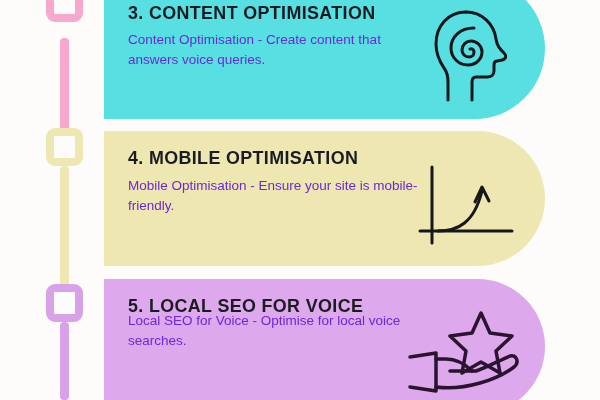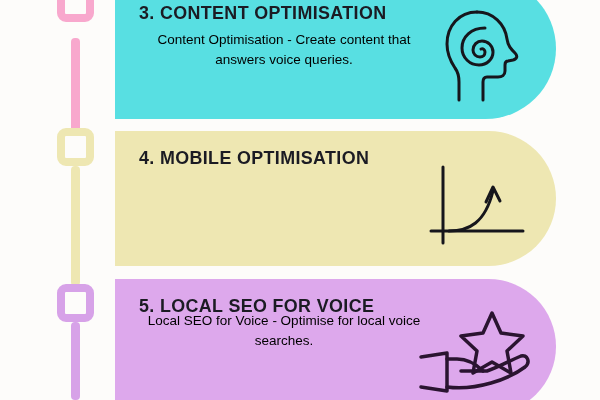--- a/index.html
+++ b/index.html
@@ -14,21 +14,20 @@
     font-family: "Liberation Sans", sans-serif;
     position: relative;
   }
 
   #infographic {
     position: absolute;
     inset: 0;
     width: 480px;
     height: 400px;
     background: #fdfcfa;
-    margin-left: 11px;
   }
 
   
   .timeline {
     position: absolute;
     left: 0;
     top: 0;
     width: 104px;
     height: 400px;
   }
@@ -88,23 +87,22 @@
     transform-origin: left center;
   }
 
   .card-body {
     position: absolute;
     left: 24px;
     margin: 0;
     font-family: "Liberation Sans", sans-serif;
     font-size: 13.5px;
     line-height: 20px;
-    color: #000000;
+    color: #6d28d9;
     max-width: 290px;
-    text-align: center;
   }
 
   .card-icon {
     position: absolute;
     pointer-events: none;
   }
 
   .card-icon svg {
     display: block;
     overflow: visible;
@@ -157,20 +155,21 @@
                  C46 49 48 47 48 44
                  C48 42 46 40 44 41"></path>
       </svg>
     </span>
   </div>
 
   <div class="card card-yellow" style="top:131px; height:135px;">
 
     <h2 class="card-heading" style="top:16px;">4. MOBILE OPTIMISATION</h2>
 
+    <p class="card-body" style="top:45px;">Mobile Optimisation - Ensure your site is mobile-friendly.</p>
 
     <span class="card-icon" style="left:312px; top:32px;">
       <svg width="104" height="88" viewBox="0 0 104 88" fill="none" stroke="#16161c" stroke-width="3" stroke-linecap="round" stroke-linejoin="round">
 
         <line x1="16" y1="4" x2="16" y2="80"></line>
 
         <line x1="4" y1="68" x2="96" y2="68"></line>
 
         <path d="M22 68 C42 68 58 60 66 28"></path>
         <path d="M59 39 L66 24 L73 38"></path>

